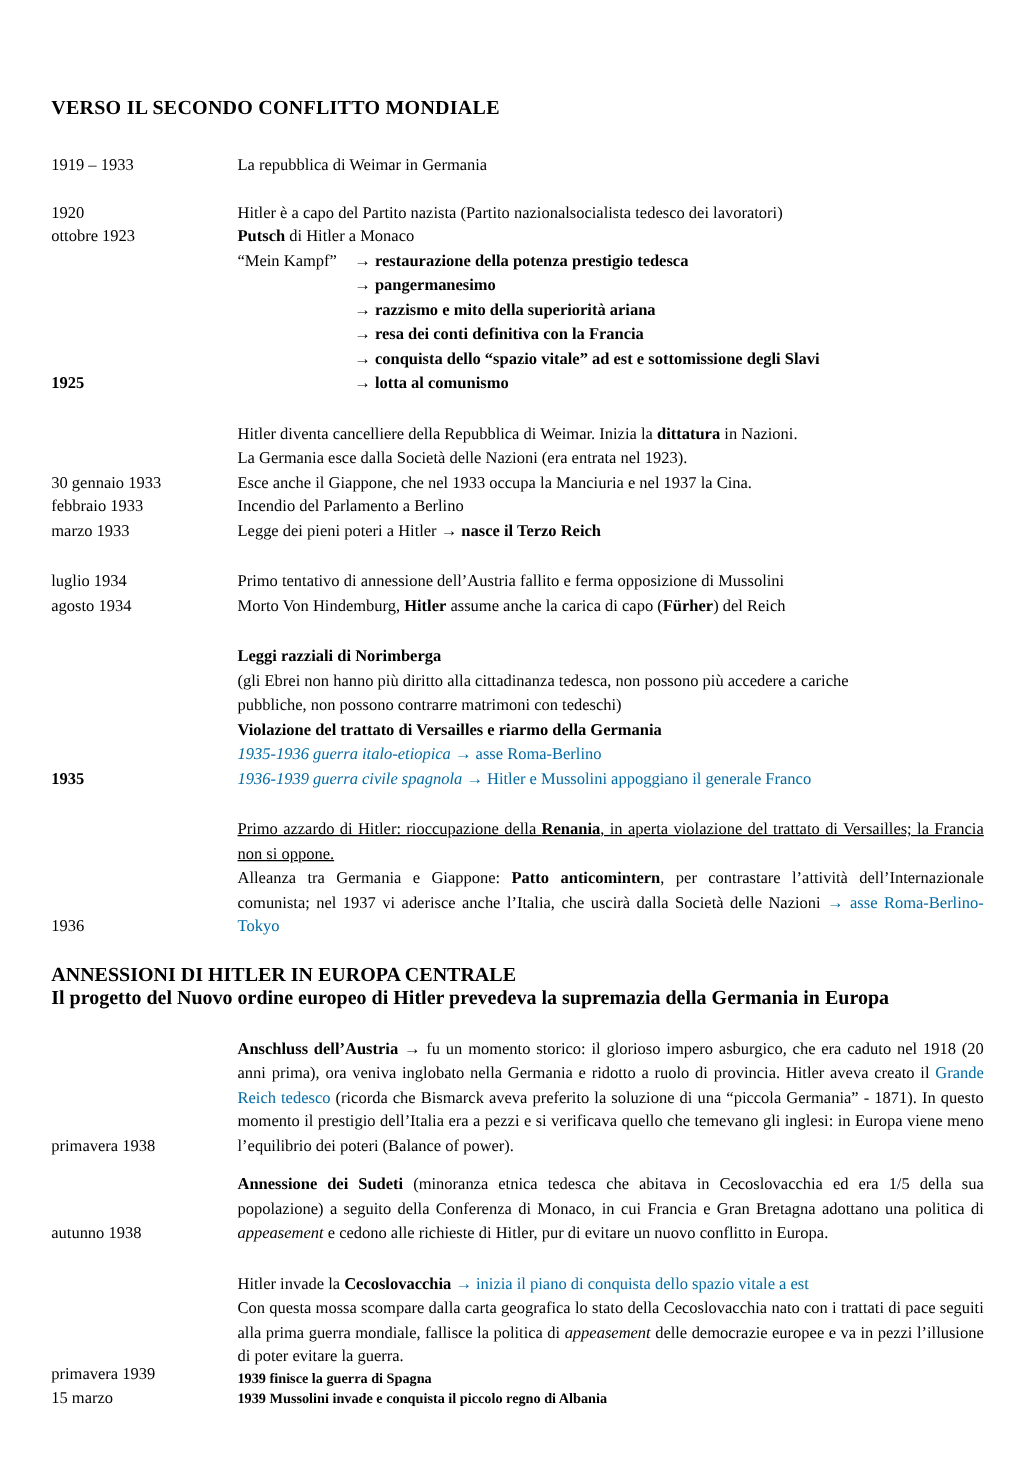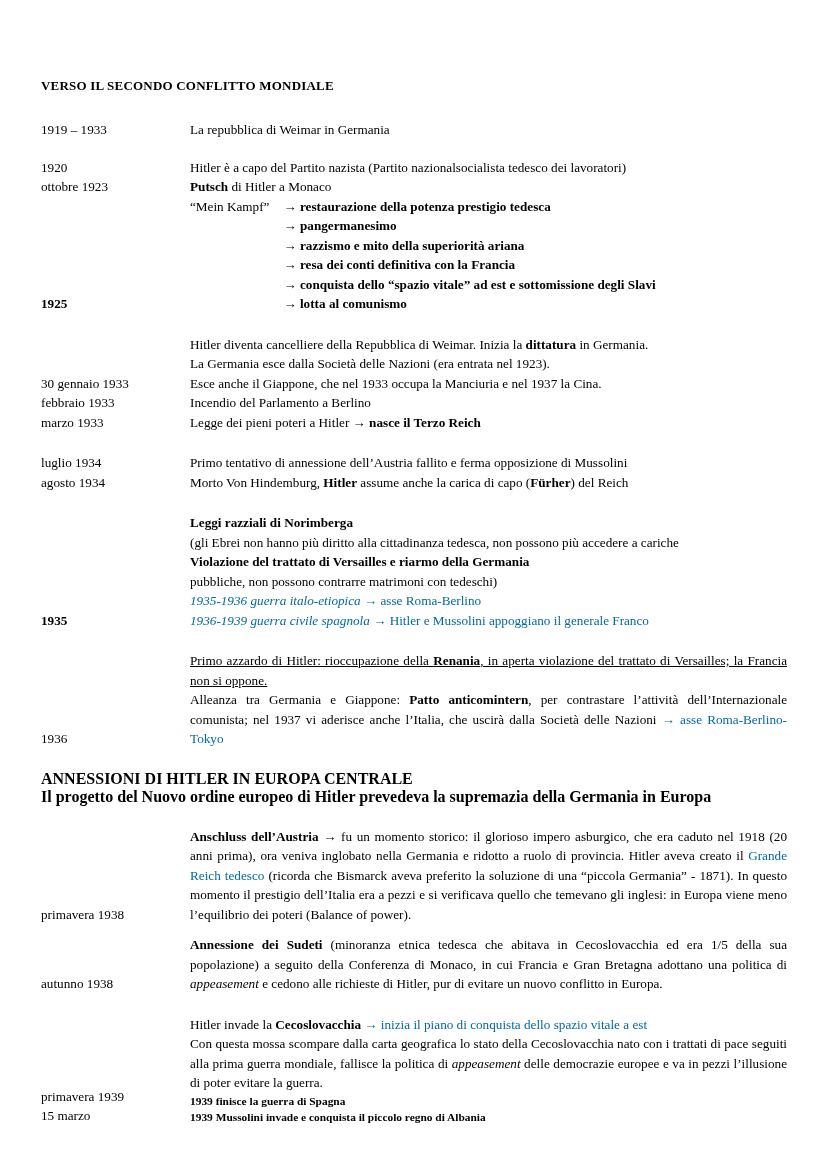--- a/index.html
+++ b/index.html
@@ -15,21 +15,21 @@
     -webkit-font-smoothing: antialiased;
   }
   .page {
     position: relative;
     width: 828px;
     height: 1171px;
     box-sizing: border-box;
     padding: 78px 41px 0 41px;
   }
   .doc-title {
-    font-size: 13px;
+    font-size: 16px;
     font-weight: bold;
     letter-spacing: 0.2px;
     margin: 0 0 26px 0;
   }
   
   .row {
     display: flex;
     align-items: flex-end;
     width: 746px;
   }
@@ -121,21 +121,21 @@
         </span>
       </div>
     </div>
   </div>
 
   <div class="gap-lg"></div>
 
   <div class="row">
     <div class="col-date">30 gennaio 1933</div>
     <div class="col-body">
-      <span class="ln"><span>Hitler diventa cancelliere della Repubblica di Weimar. Inizia la </span><span class="b">dittatura</span><span> in Germania.</span></span>
+      <span class="ln"><span>Hitler diventa cancelliere della Repubblica di Weimar. Inizia la </span><span class="b">dittatura</span><span> in Nazioni.</span></span>
       <span class="ln">La Germania esce dalla Società delle Nazioni (era entrata nel 1923).</span>
       <span class="ln">Esce anche il Giappone, che nel 1933 occupa la Manciuria e nel 1937 la Cina.</span>
     </div>
   </div>
 
   <div class="row">
     <div class="col-date">febbraio 1933</div>
     <div class="col-body">Incendio del Parlamento a Berlino</div>
   </div>
 
@@ -156,22 +156,22 @@
     <div class="col-body"><span>Morto Von Hindemburg, </span><span class="b">Hitler</span><span> assume anche la carica di capo (</span><span class="b">Fürher</span><span>) del Reich</span></div>
   </div>
 
   <div class="gap-lg"></div>
 
   <div class="row">
     <div class="col-date b">1935</div>
     <div class="col-body">
       <span class="ln b">Leggi razziali di Norimberga</span>
       <span class="ln">(gli Ebrei non hanno più diritto alla cittadinanza tedesca, non possono più accedere a cariche</span>
+      <span class="ln">pubbliche, non possono contrarre matrimoni con tedeschi)</span>
       <span class="ln b"><span>Violazione del trattato di Versailles e riarmo della Germania</span></span>
-      <span class="ln">pubbliche, non possono contrarre matrimoni con tedeschi)</span>
       <span class="ln red"><span class="i">1935-1936 guerra italo-etiopica</span><span> → asse Roma-Berlino</span></span>
       <span class="ln red"><span class="i">1936-1939 guerra civile spagnola</span><span> → Hitler e Mussolini appoggiano il generale Franco</span></span>
     </div>
   </div>
 
   <div class="gap-lg"></div>
 
   <div class="row">
     <div class="col-date">1936</div>
     <div class="col-body justify">

